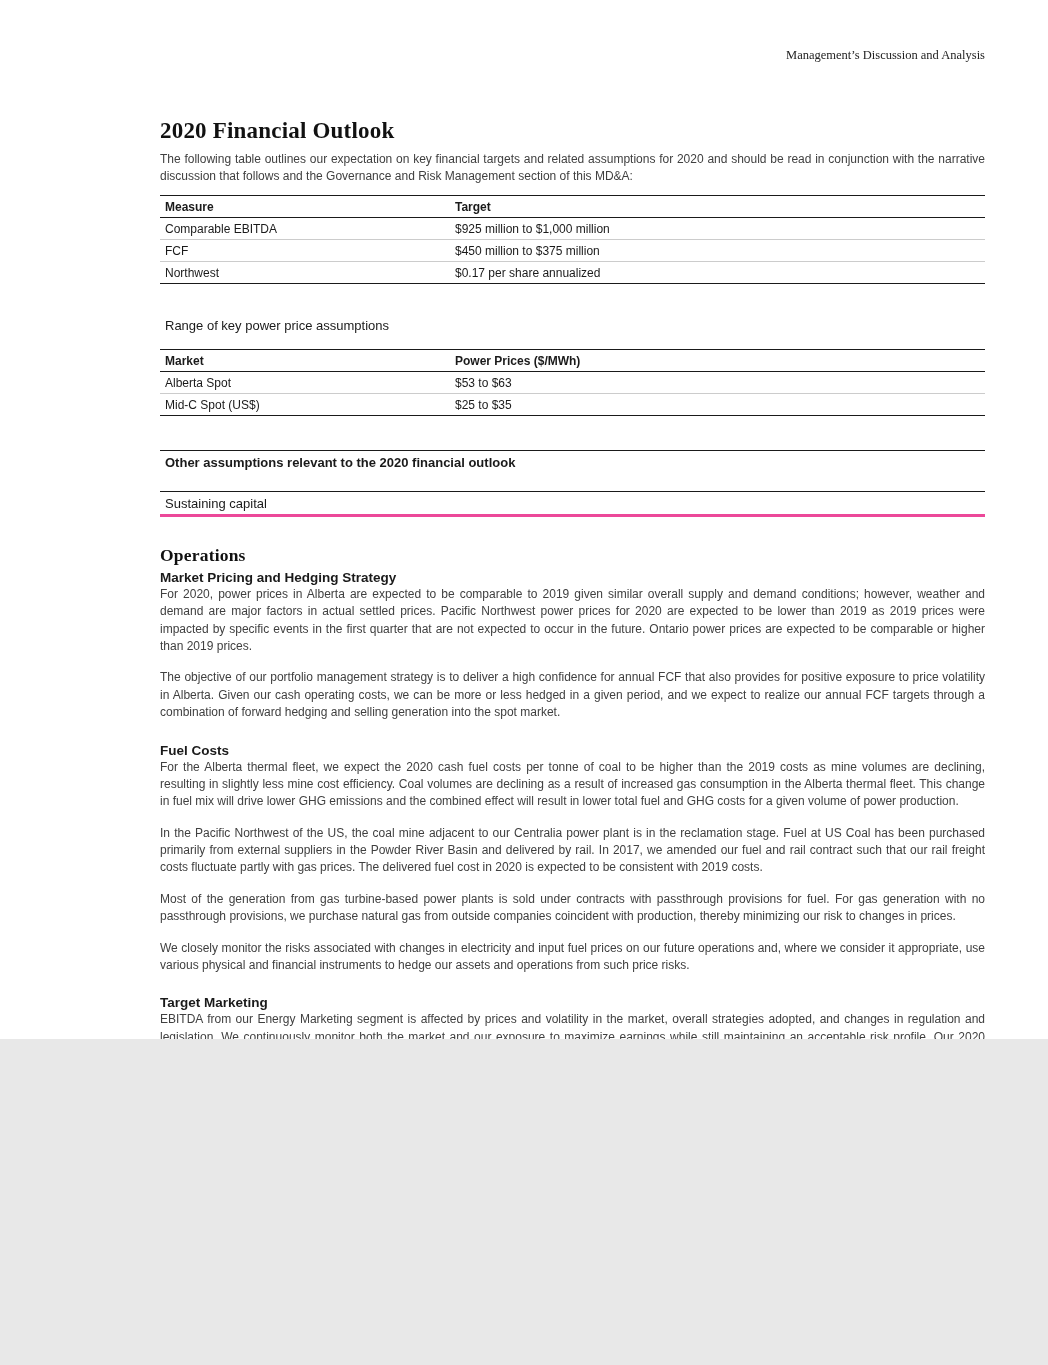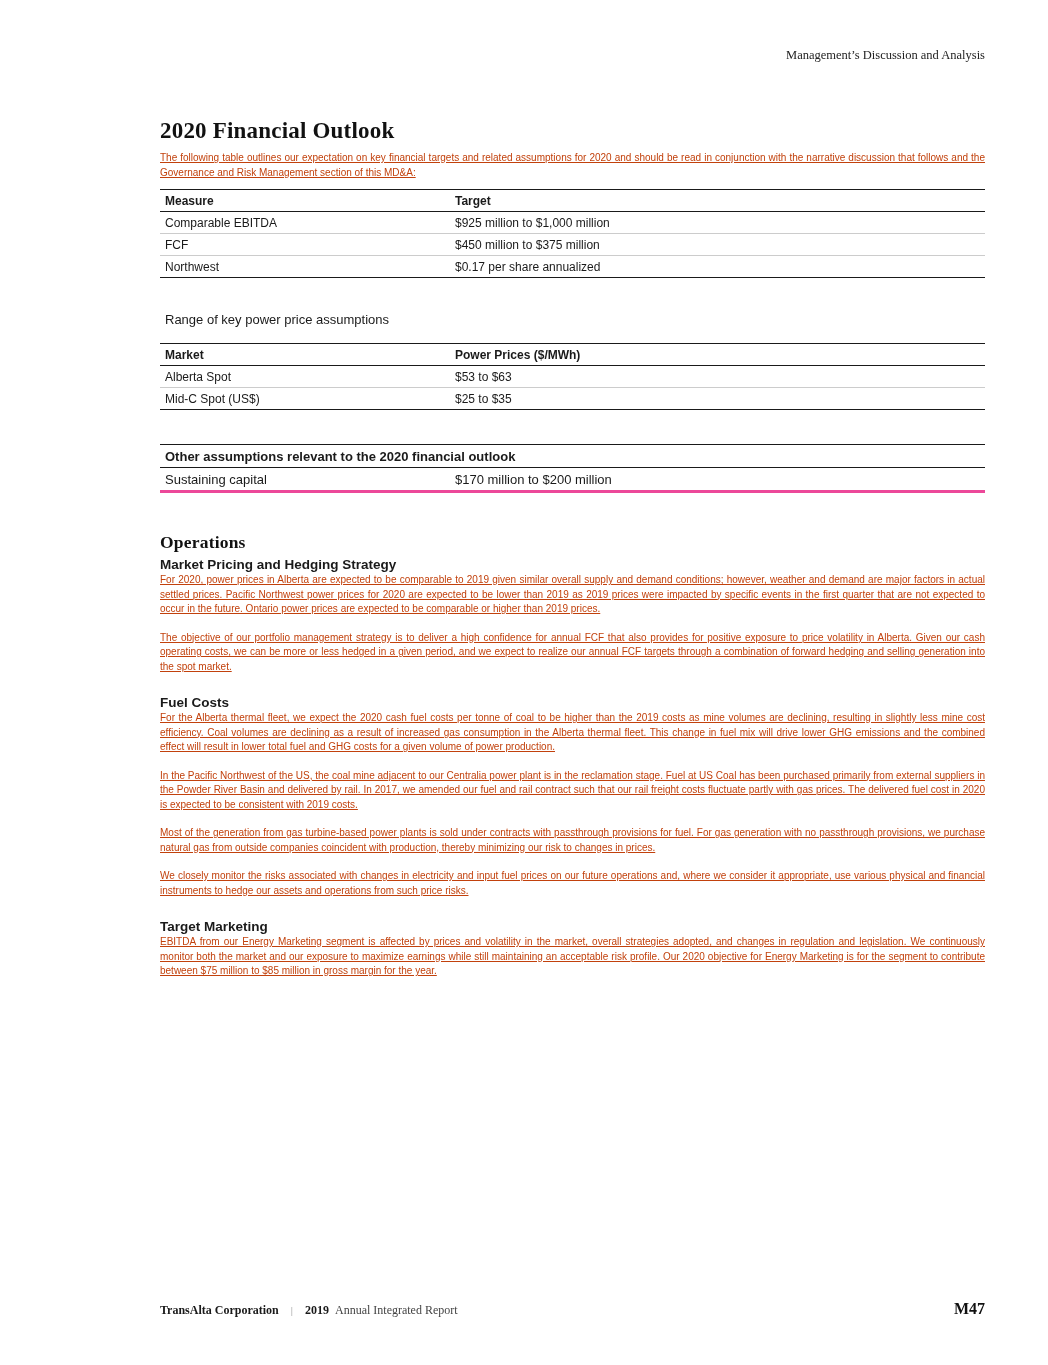--- a/index.html
+++ b/index.html
@@ -1,41 +1,41 @@
 <!DOCTYPE html>
 <html><head>
 <meta charset="utf-8">
 <style>
   * { margin:0; padding:0; box-sizing:border-box; }
   html,body { background:#e8e8e8; }
   .page {
     position:relative;
-    width:1048px; height:1365px;
+    width:1048px; height:1039px;
     margin:0 auto;
     background:#ffffff;
     color:#1a1a1a;
     font-family:"Liberation Sans", sans-serif;
     overflow:hidden;
   }
   .running-header {
     position:absolute; top:48px; right:63px;
     font-family:"Liberation Serif", serif;
     font-size:12.5px; color:#222;
   }
   .content {
     position:absolute; left:160px; top:118px; width:825px;
   }
   h1.doc-title {
     font-family:"Liberation Serif", serif;
     font-size:23px; font-weight:600; color:#111;
     margin-bottom:7px; letter-spacing:0.2px;
   }
   p.body-par {
-    font-size:10px; line-height:1.45;
-    text-align:justify; color:#c2410c;text-decoration:underline;
+    font-size:12px; line-height:1.45;
+    text-align:justify; color:#404040;
   }
   p.body-par + p.body-par { margin-top:14px; }
   .intro { margin-bottom:9px; }
 
   table.data-table {
     width:100%; border-collapse:collapse; table-layout:fixed;
     font-size:12px; border-top:1px solid #1a1a1a;
   }
   table.data-table col.c1 { width:290px; }
   .data-table th, .data-table td {
@@ -49,33 +49,33 @@
 
   .table-caption {
     font-size:13px; font-weight:normal; margin:0 0 16px 5px;
   }
   .mt-table1 { margin-top:2px; }
   .mt-caption2 { margin-top:34px; }
   .mt-table3 { margin-top:34px; }
 
   .ruled-block { border-top:1px solid #1a1a1a; font-size:13px; }
   .ruled-block .rb-caption {
-    font-weight:bold; padding:4px 5px 3px 5px;
+    font-weight:bold; padding:4px 5px 21px 5px;
     border-bottom:1px solid #1a1a1a;
   }
   .ruled-block .rb-row {
     display:flex; border-bottom:3px solid #ec4899;
   }
   .ruled-block .rb-cell1 { width:290px; padding:4px 5px 3px 5px; }
   .ruled-block .rb-cell2 { flex:1; padding:4px 5px 3px 5px; }
 
   h2.section-heading {
     font-family:"Liberation Serif", serif;
     font-size:17.5px; font-weight:600; color:#111;
-    margin-top:39px; margin-bottom:4px; letter-spacing:0.2px;
+    margin-top:28px; margin-bottom:4px; letter-spacing:0.2px;
   }
   h3.sub-heading {
     font-size:13.5px; font-weight:bold; color:#1a1a1a;
     margin-top:0; margin-bottom:1px;
   }
   .subsection + .subsection { margin-top:21px; }
 
   .footer {
     position:absolute; left:160px; right:63px; top:1300px;
     display:flex; align-items:baseline;
@@ -151,21 +151,20 @@
           <td>Mid-C Spot (US$)</td>
           <td>$25 to $35</td>
         </tr>
       </tbody>
     </table>
 
     <div class="ruled-block mt-table3">
       <div class="rb-caption">Other assumptions relevant to the 2020 financial outlook</div>
       <div class="rb-row">
         <div class="rb-cell1">Sustaining capital</div>
-        <div class="rb-cell2">$170 million to $200 million</div>
       </div>
     </div>
 
     <h2 class="section-heading">Operations</h2>
 
     <div class="subsection">
       <h3 class="sub-heading">Market Pricing and Hedging Strategy</h3>
       <p class="body-par">For 2020, power prices in Alberta are expected to be comparable to 2019 given similar overall supply and demand conditions; however, weather and demand are major factors in actual settled prices. Pacific Northwest power prices for 2020 are expected to be lower than 2019 as 2019 prices were impacted by specific events in the first quarter that are not expected to occur in the future. Ontario power prices are expected to be comparable or higher than 2019 prices.</p>
       <p class="body-par">The objective of our portfolio management strategy is to deliver a high confidence for annual FCF that also provides for positive exposure to price volatility in Alberta. Given our cash operating costs, we can be more or less hedged in a given period, and we expect to realize our annual FCF targets through a combination of forward hedging and selling generation into the spot market.</p>
     </div>

